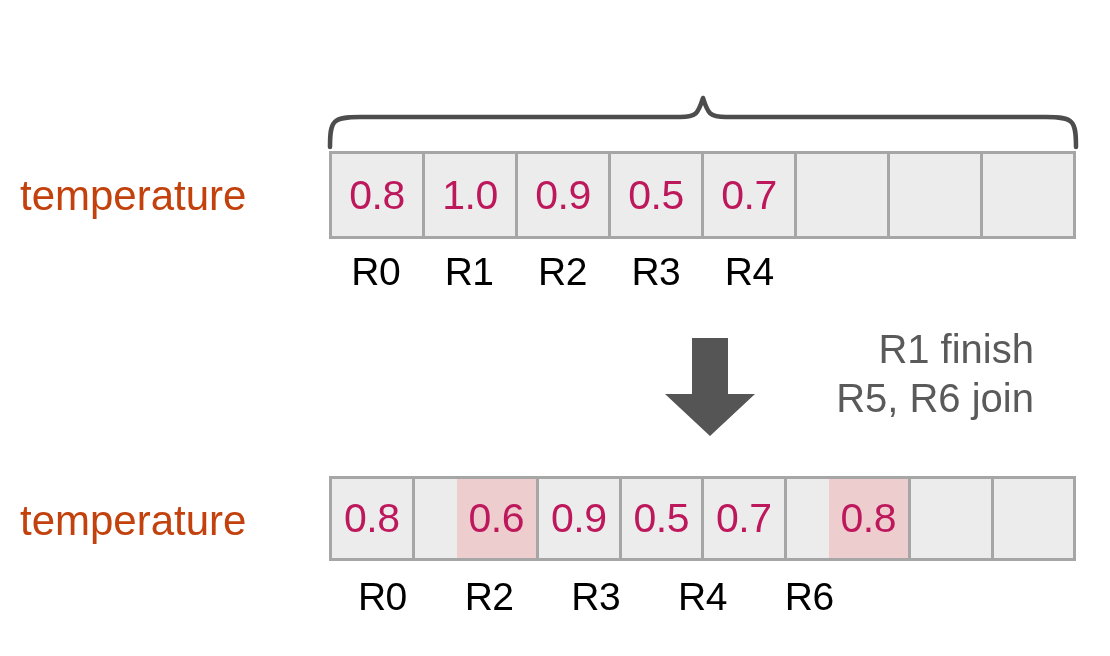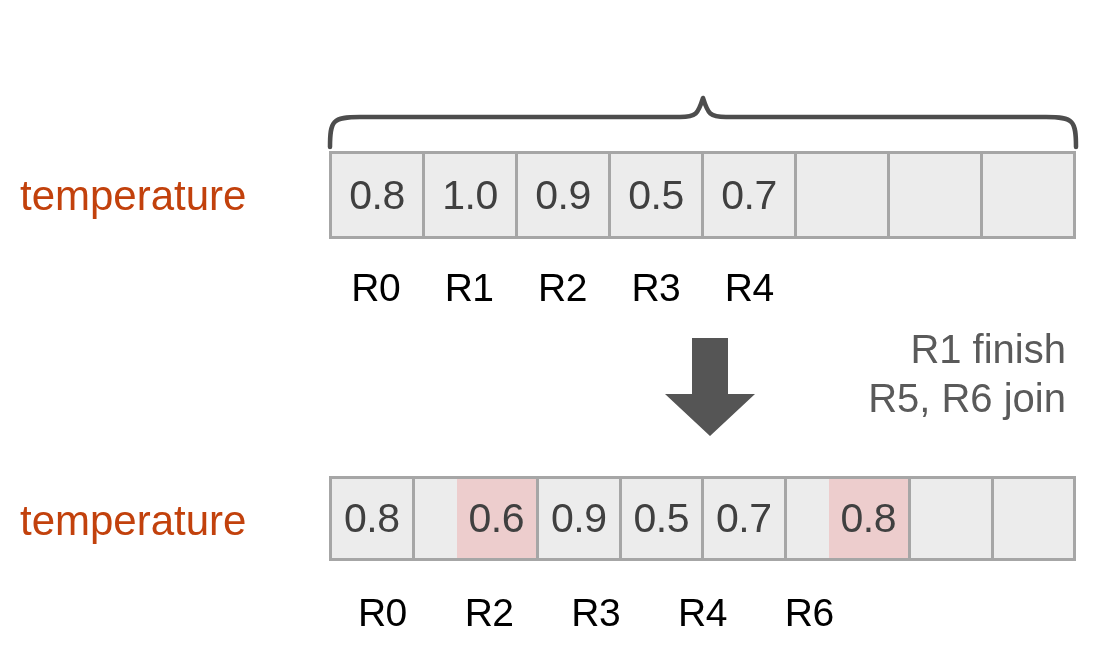--- a/index.html
+++ b/index.html
@@ -68,35 +68,34 @@
 
   .cell {
     flex: 1 1 0;
     box-sizing: border-box;
     border-right: 3px solid #a6a6a6;
     background: #ececec;
     display: flex;
     align-items: center;
     justify-content: center;
     font-size: 41px;
-    color: #404040;
+    color: #be185d;
     line-height: 1;
     letter-spacing: -0.5px;
   }
   .cell:last-child { border-right: none; }
   .cell.hl { background: #edcdcd; margin-left: 42px; }
   .cell.empty { color: transparent; }
 
   
   .reqrow {
     position: absolute;
     left: 329px;
     width: 747px;
     display: flex;
-    margin-top: 16px;
   }
   .reqrow.top { top: 252px; }
   .reqrow.bot { top: 577px; }
   .reqcell {
     flex: 1 1 0;
     text-align: center;
     font-size: 39px;
     color: #000000;
     letter-spacing: -0.5px;
     line-height: 1.05;
@@ -108,21 +107,21 @@
     position: absolute;
     left: 662px;
     top: 336px;
     width: 96px;
     height: 102px;
   }
 
   
   .note {
     position: absolute;
-    left: 756px;
+    left: 724px;
     top: 325px;
     width: 310px;
     text-align: right;
     font-size: 40px;
     color: #5a5a5a;
     line-height: 1.22;
     white-space: nowrap;
   }
   .note div { display: block; }
 </style>

